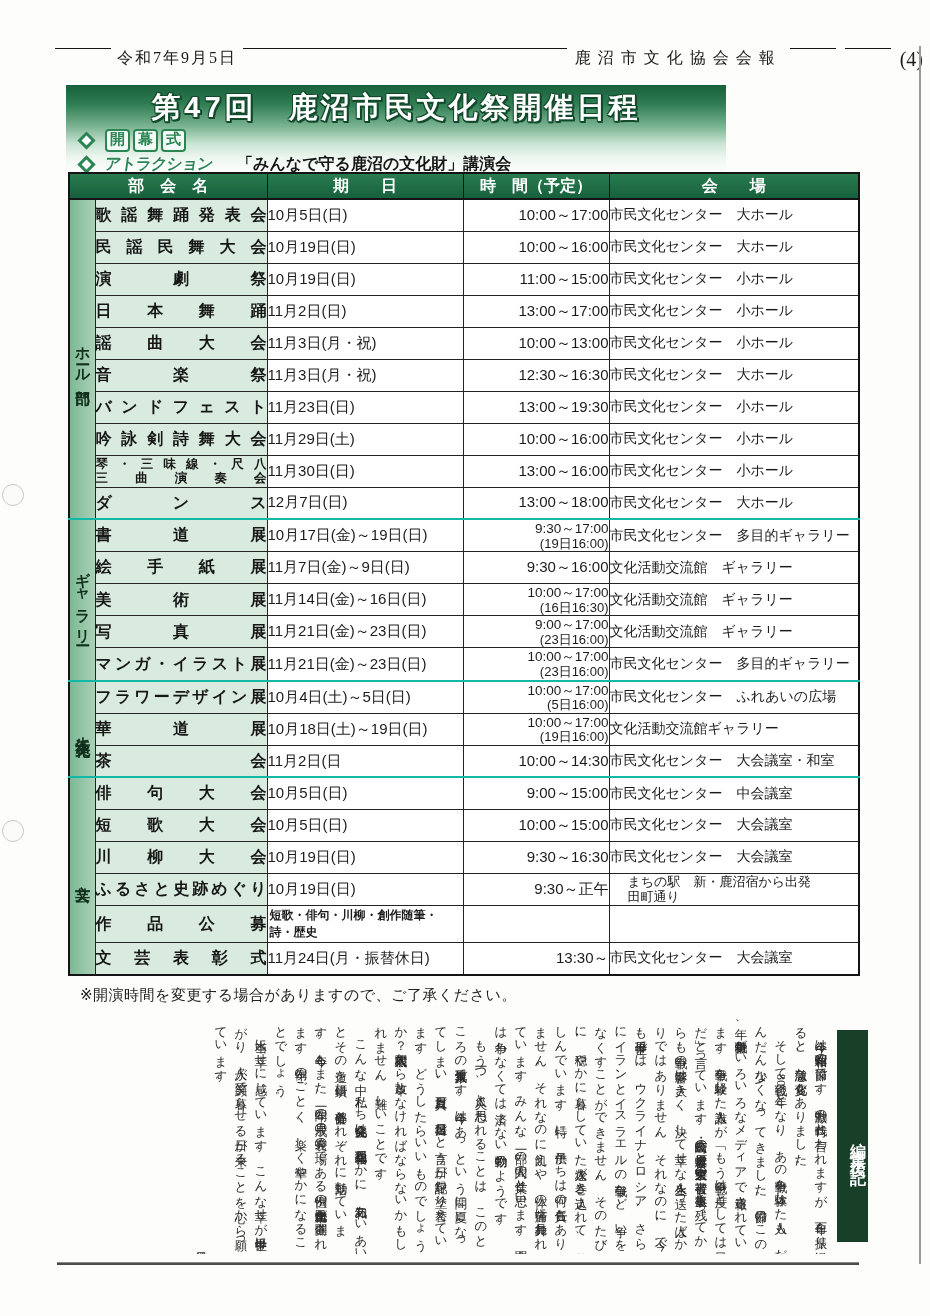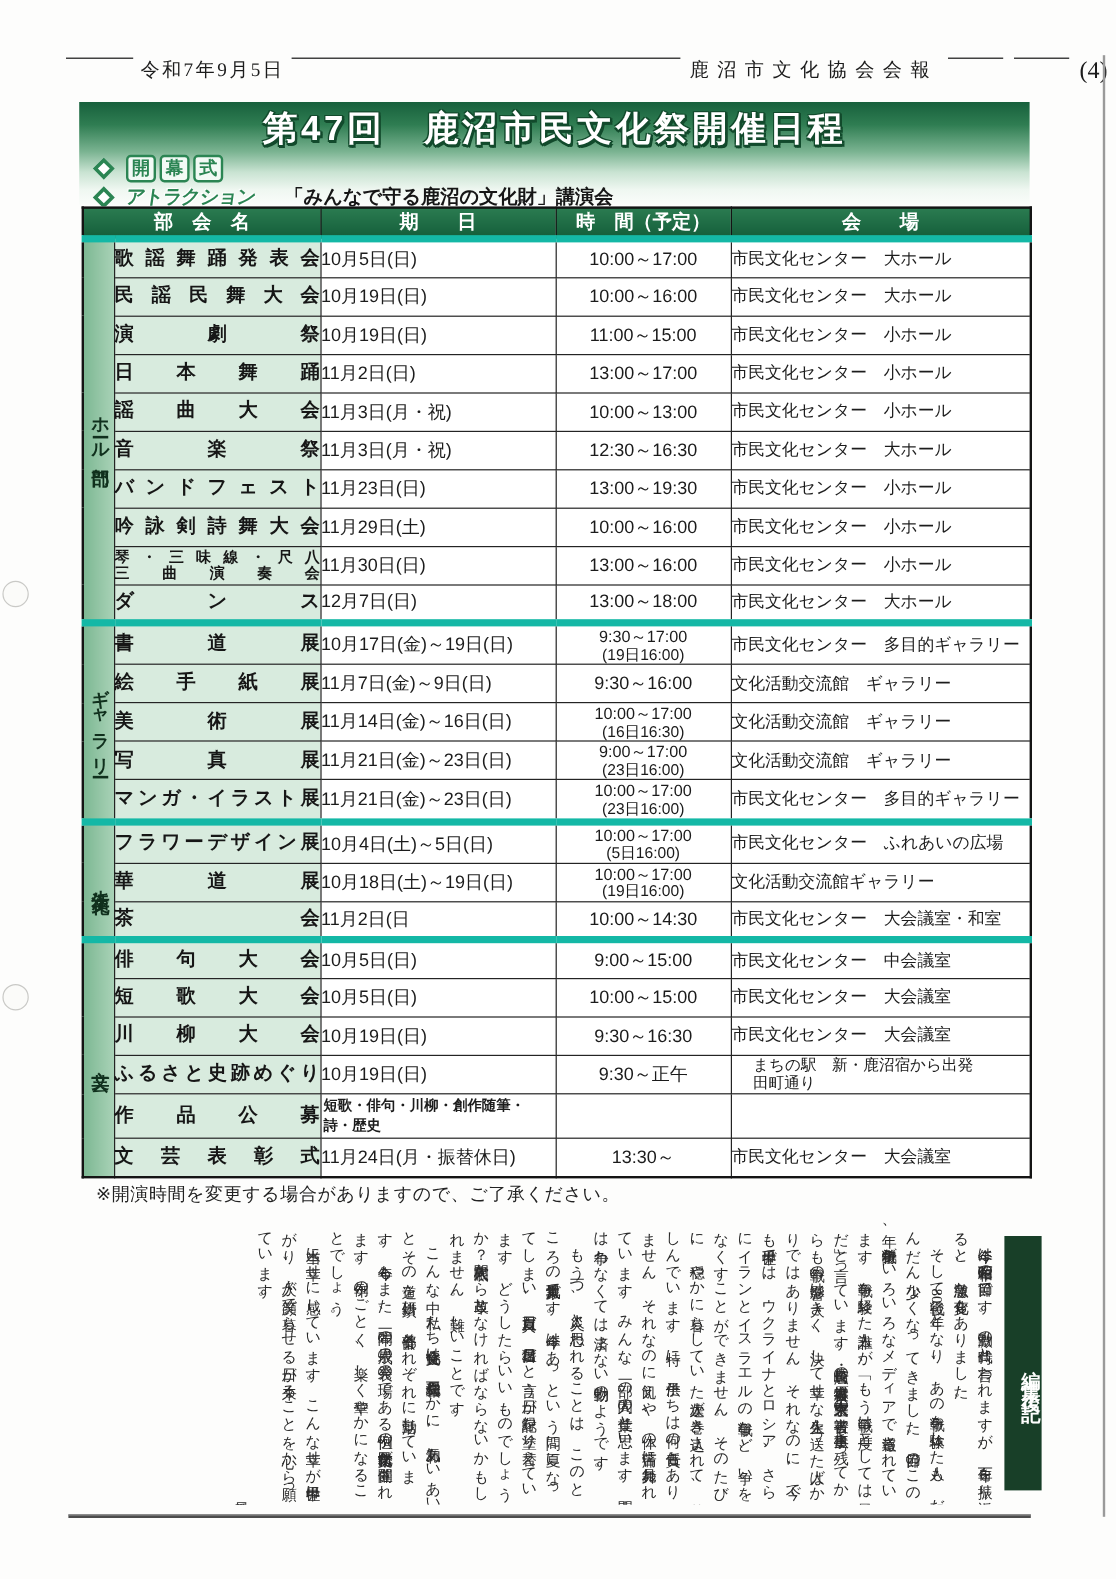--- a/index.html
+++ b/index.html
@@ -11,22 +11,22 @@
   .rule { border-top:1.8px solid #151515; height:0; }
   .seg1 { width:56px; }
   .seg2 { flex:1; }
   .seg3 { width:46px; margin-right:9px; }
   .seg4 { width:46px; margin-right:9px; }
   .issue-date { font-size:16px; letter-spacing:2px; padding:0 6px; white-space:nowrap; }
   .nl-title { font-size:16px; letter-spacing:7px; padding:0 8px; white-space:nowrap; }
   .page-num { font-size:20px; white-space:nowrap; }
 
   
-  .banner { position:absolute; top:85px; left:66px; width:792px; height:86px;
-    background:linear-gradient(180deg,#17603c 0%,#2f7d52 22%,#7ab391 48%,#c9e3d2 68%,#eff7f1 85%,#fbfdfb 100%); }
+  .banner { position:absolute; top:85px; left:66px; width:660px; height:86px;
+    background:linear-gradient(180deg,#17603c 0%,#2f7d52 22%,#7ab391 48%,#c9e3d2 68%,#eff7f1 85%,#fbfdfb 100%);font-family:Liberation Mono, monospace; }
   .banner h1 { text-align:center; font-size:29px; font-weight:800; letter-spacing:3px; color:#ffffff; padding-top:3px;
     text-shadow:2px 2px 0 #124a2c,-1px -1px 0 #124a2c,1px -1px 0 #124a2c,-1px 1px 0 #124a2c,2px 0 0 #124a2c,0 2px 0 #124a2c; }
   .banner-row { display:flex; align-items:center; padding-left:10px; margin-top:1px; height:23px; }
   .dia { width:13px; height:13px; border:3.5px solid #2b8553; background:#fff; transform:rotate(45deg); margin:0 12px 0 4px; flex:0 0 auto; }
   .badge-boxes { display:inline-flex; gap:3px; margin-right:14px; width:118px; }
   .bchar { display:inline-block; border:2px solid #2b8553; border-radius:4px; color:#2b8553; background:#f2faf5;
     font-weight:800; font-size:15px; line-height:1; padding:2px 3px; }
   .attr-label { display:inline-block; width:118px; margin-right:14px; color:#2b8553; font-weight:800; font-size:16px;
     transform:skewX(-8deg); letter-spacing:-1px; text-shadow:1px 1px 0 #ffffff,-1px -1px 0 #ffffff; white-space:nowrap; }
   .banner-info { font-size:15px; font-weight:600; color:#161616; white-space:nowrap; }
@@ -38,27 +38,27 @@
   table.schedule th { background:linear-gradient(180deg,#2a7b50,#16603c); color:#ffffff; font-size:16px; font-weight:700;
     height:26px; border:1px solid #141414; border-bottom:2px solid #141414; }
   table.schedule td { border:1px solid #242424; height:32px; padding:1px 0; vertical-align:middle; }
   td.group-cell { background:linear-gradient(90deg,#7db893,#a9d2b7); writing-mode:vertical-rl; text-orientation:mixed;
     text-align:center; font-weight:700; font-size:15px; color:#10301d; letter-spacing:2px; padding:4px 0; }
   td.name-cell { background:#d8ebde; padding:1px 8px; font-weight:700; font-size:16px; color:#161616; }
   td.name-cell .jl { text-align:justify; text-align-last:justify; text-justify:inter-character; line-height:1.15; }
   td.name-cell.small-name { font-size:12.5px; }
   td.date-cell { padding:1px 12px; font-size:15px;margin-top:44px; }
   td.date-cell.small-date { font-size:12px; font-weight:700; padding:1px 2px; }
-  td.time-cell { text-align:center; font-size:15px; color:#1b1b1b; }
+  td.time-cell { text-align:right; font-size:15px; color:#1b1b1b; }
   td.time-cell .t2 { font-size:13px; line-height:1.05; }
   td.time-cell.two { font-size:13.5px; line-height:1.15; }
   td.venue-cell { padding:1px 10px; font-size:14px; }
   td.venue-cell .v2 { line-height:1.1; }
   td.venue-cell.two { font-size:13px; line-height:1.15;padding-left:18px; }
-  tr.group-start td { border-top:6px solid #14b8a6; }
+  tr.group-start td { border-top:2px solid #14b8a6; }
 
   
   .note { position:absolute; top:986px; left:80px; font-size:15px; color:#222; letter-spacing:.5px; }
 
   
   .editorial { position:absolute; top:1014px; left:56px; width:812px; height:256px; display:flex; }
   .ed-text { width:775px; height:240px; writing-mode:vertical-rl; text-orientation:mixed; overflow:hidden;
     font-family:"Liberation Serif","DejaVu Serif",serif; font-size:12.5px; line-height:1.6; color:#2a2a2a; padding-top:4px; }
   .ed-text p { text-indent:1em; }
   .ed-text p.sig { text-align:end; text-indent:0; padding-left:4px; }

